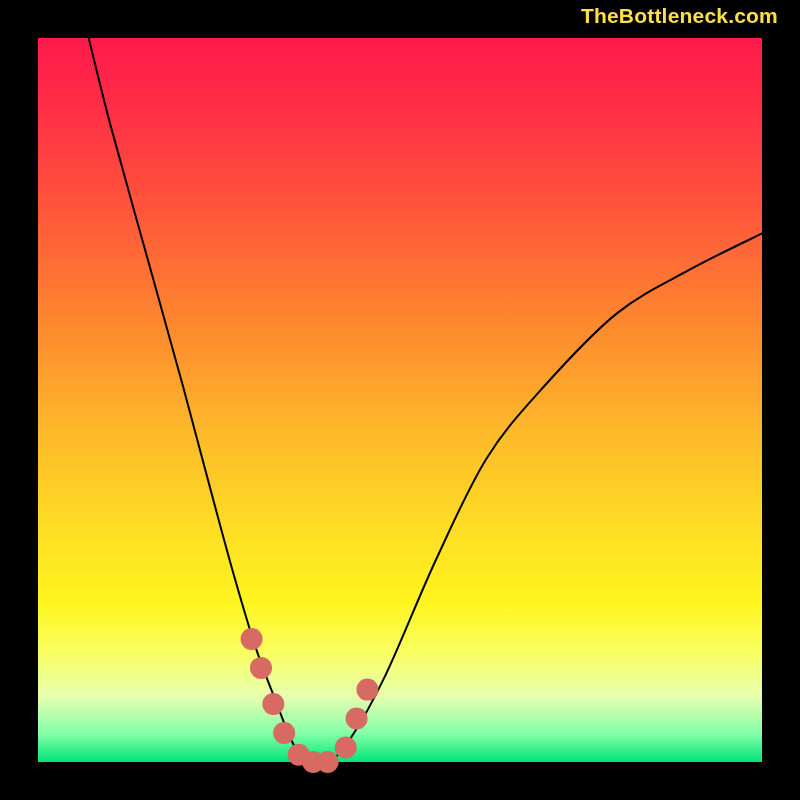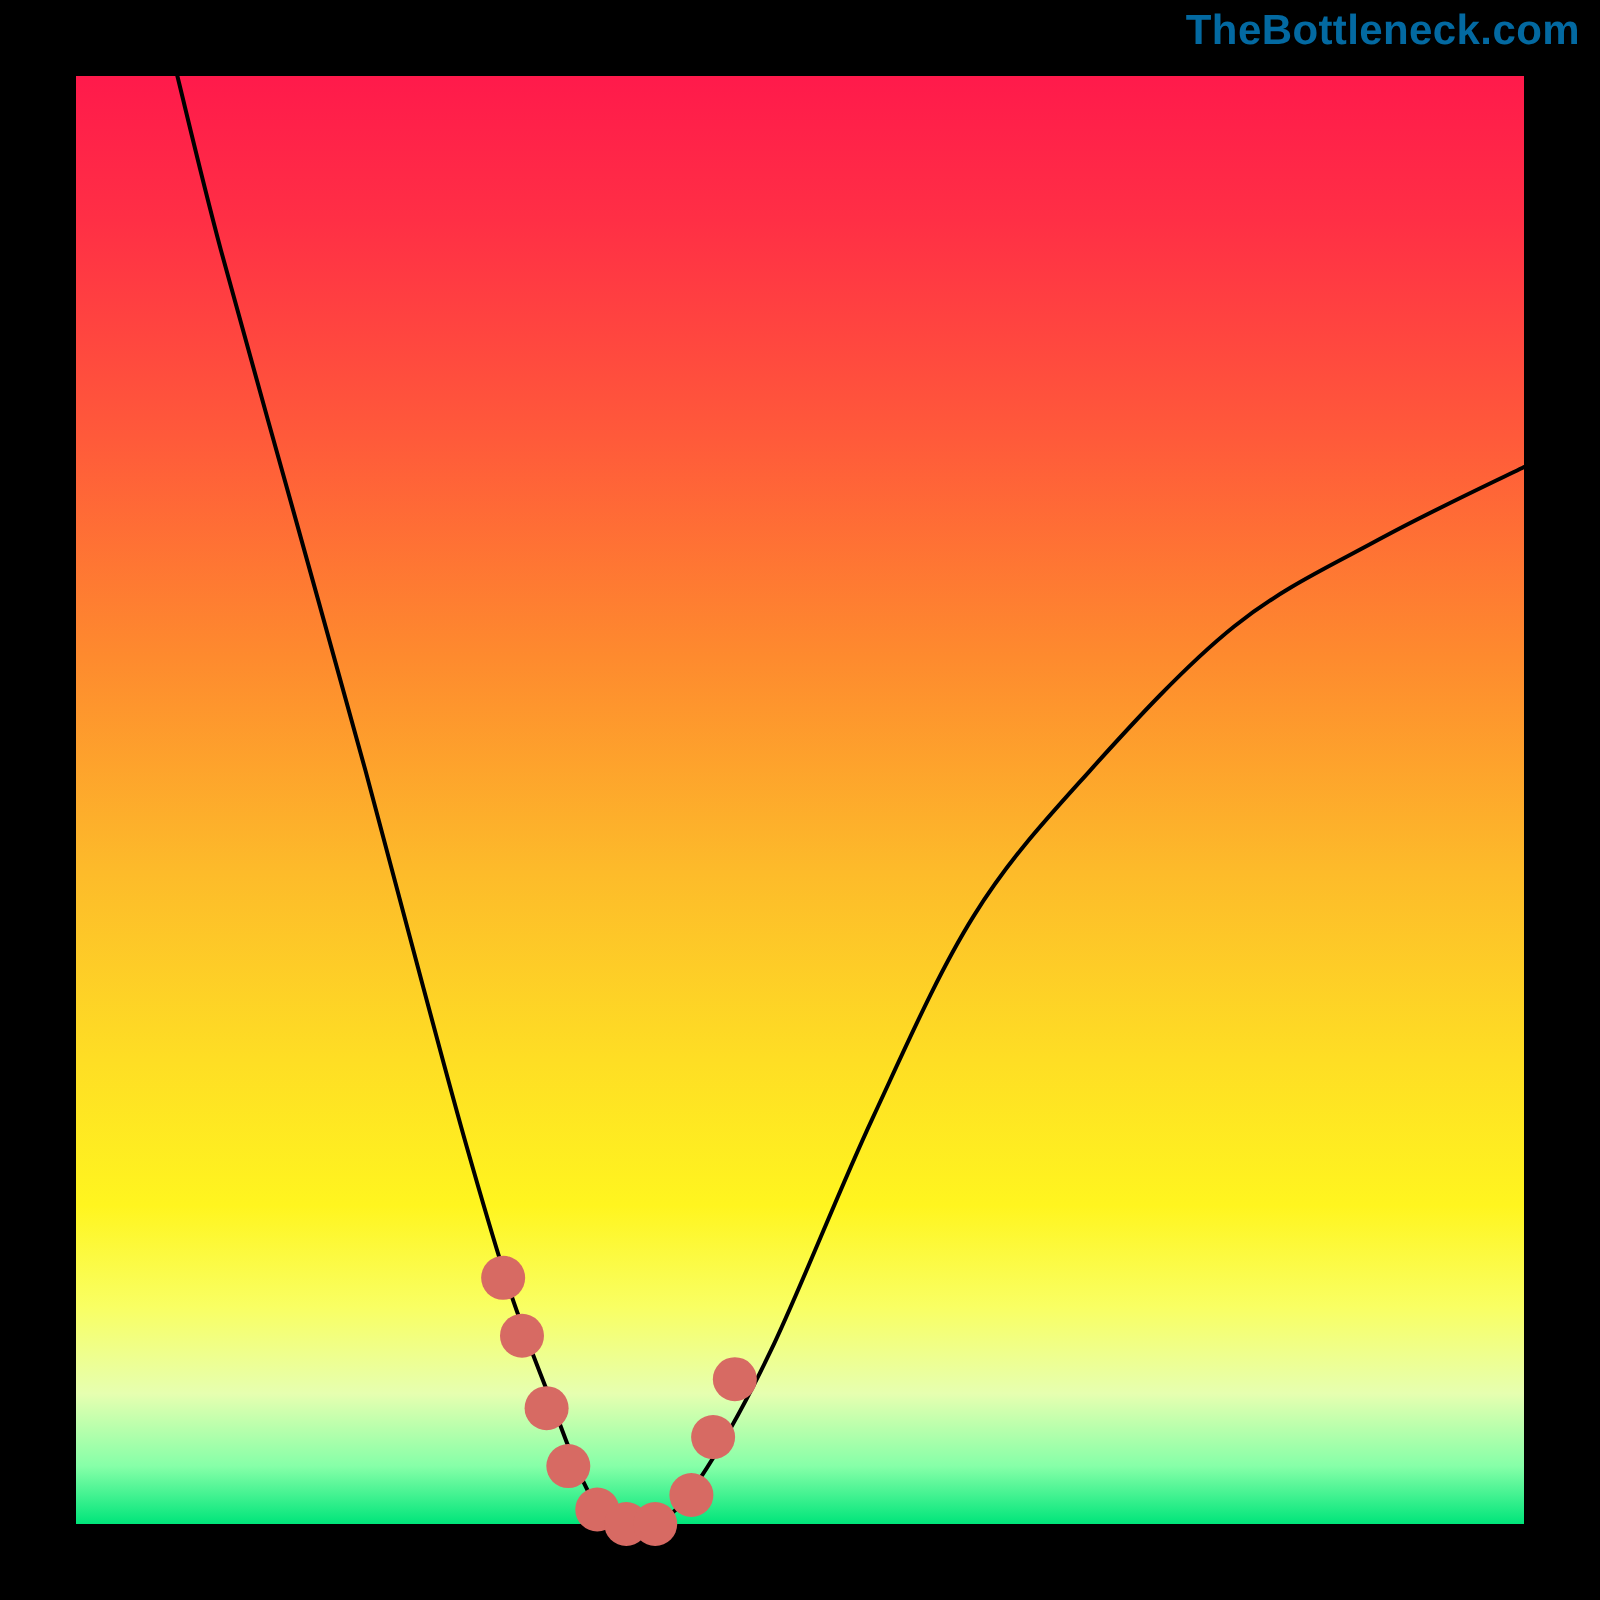--- a/index.html
+++ b/index.html
@@ -35,22 +35,22 @@
       #fff51f 78%,
       #f9ff63 85%,
       #e6ffb0 91%,
       #86ffa8 96%,
       #00e57a 100%
     );
   }
   .watermark {
     position: absolute;
     top: 4px;
-    right: 10px;
-    color: #0369a1;
+    right: 22px;
+    color: #fde047;
     font-size: 21px;
     font-weight: 600;
     letter-spacing: 0.2px;
     user-select: none;
   }
   svg.curve {
     position: absolute;
     left: 0;
     top: 0;
     width: 724px;

